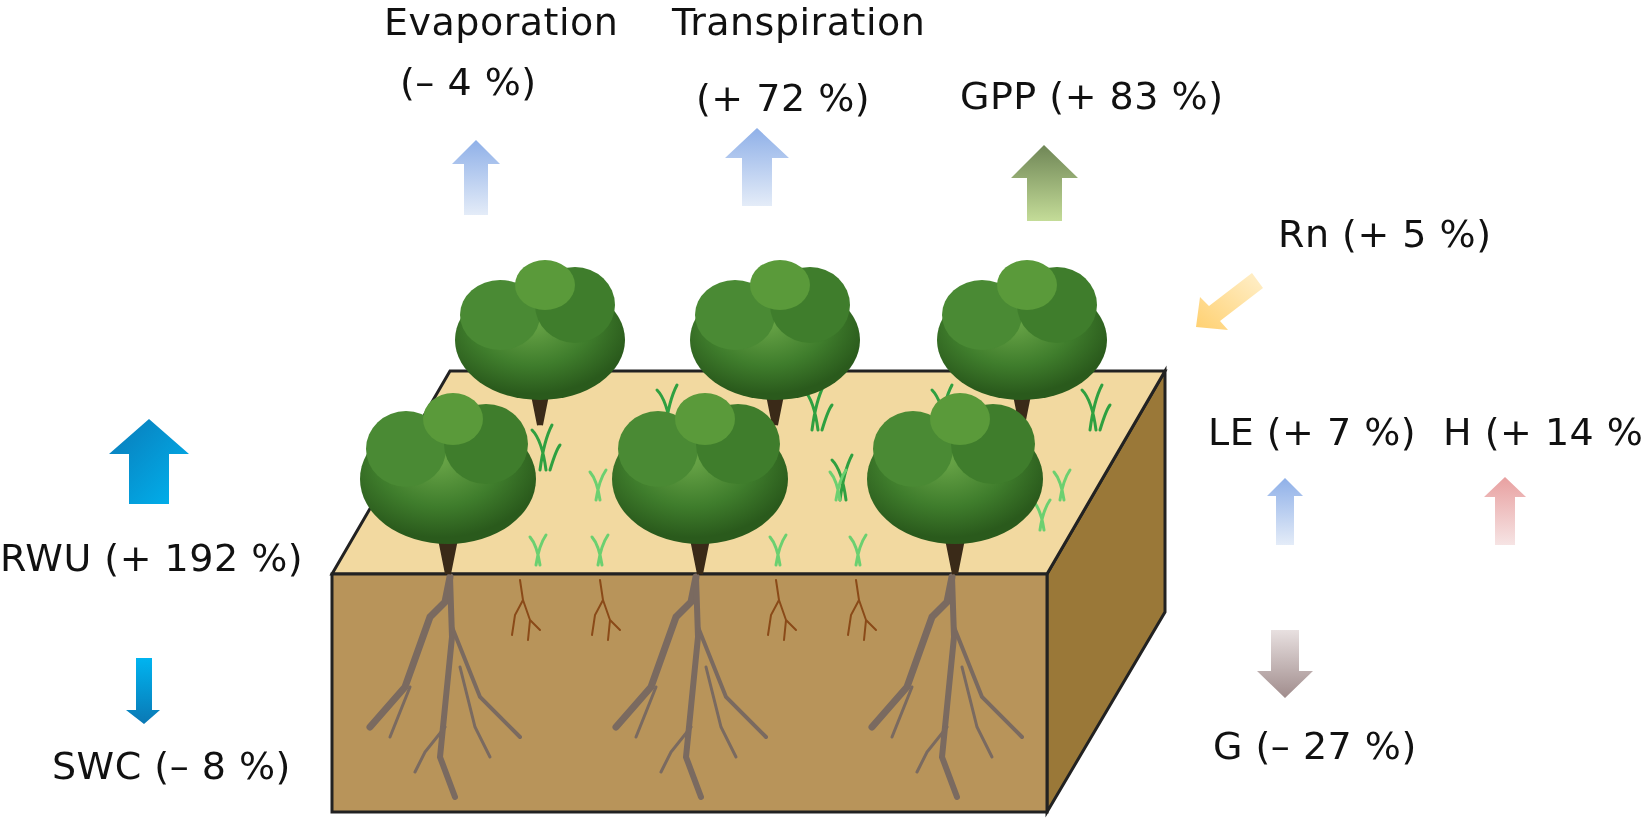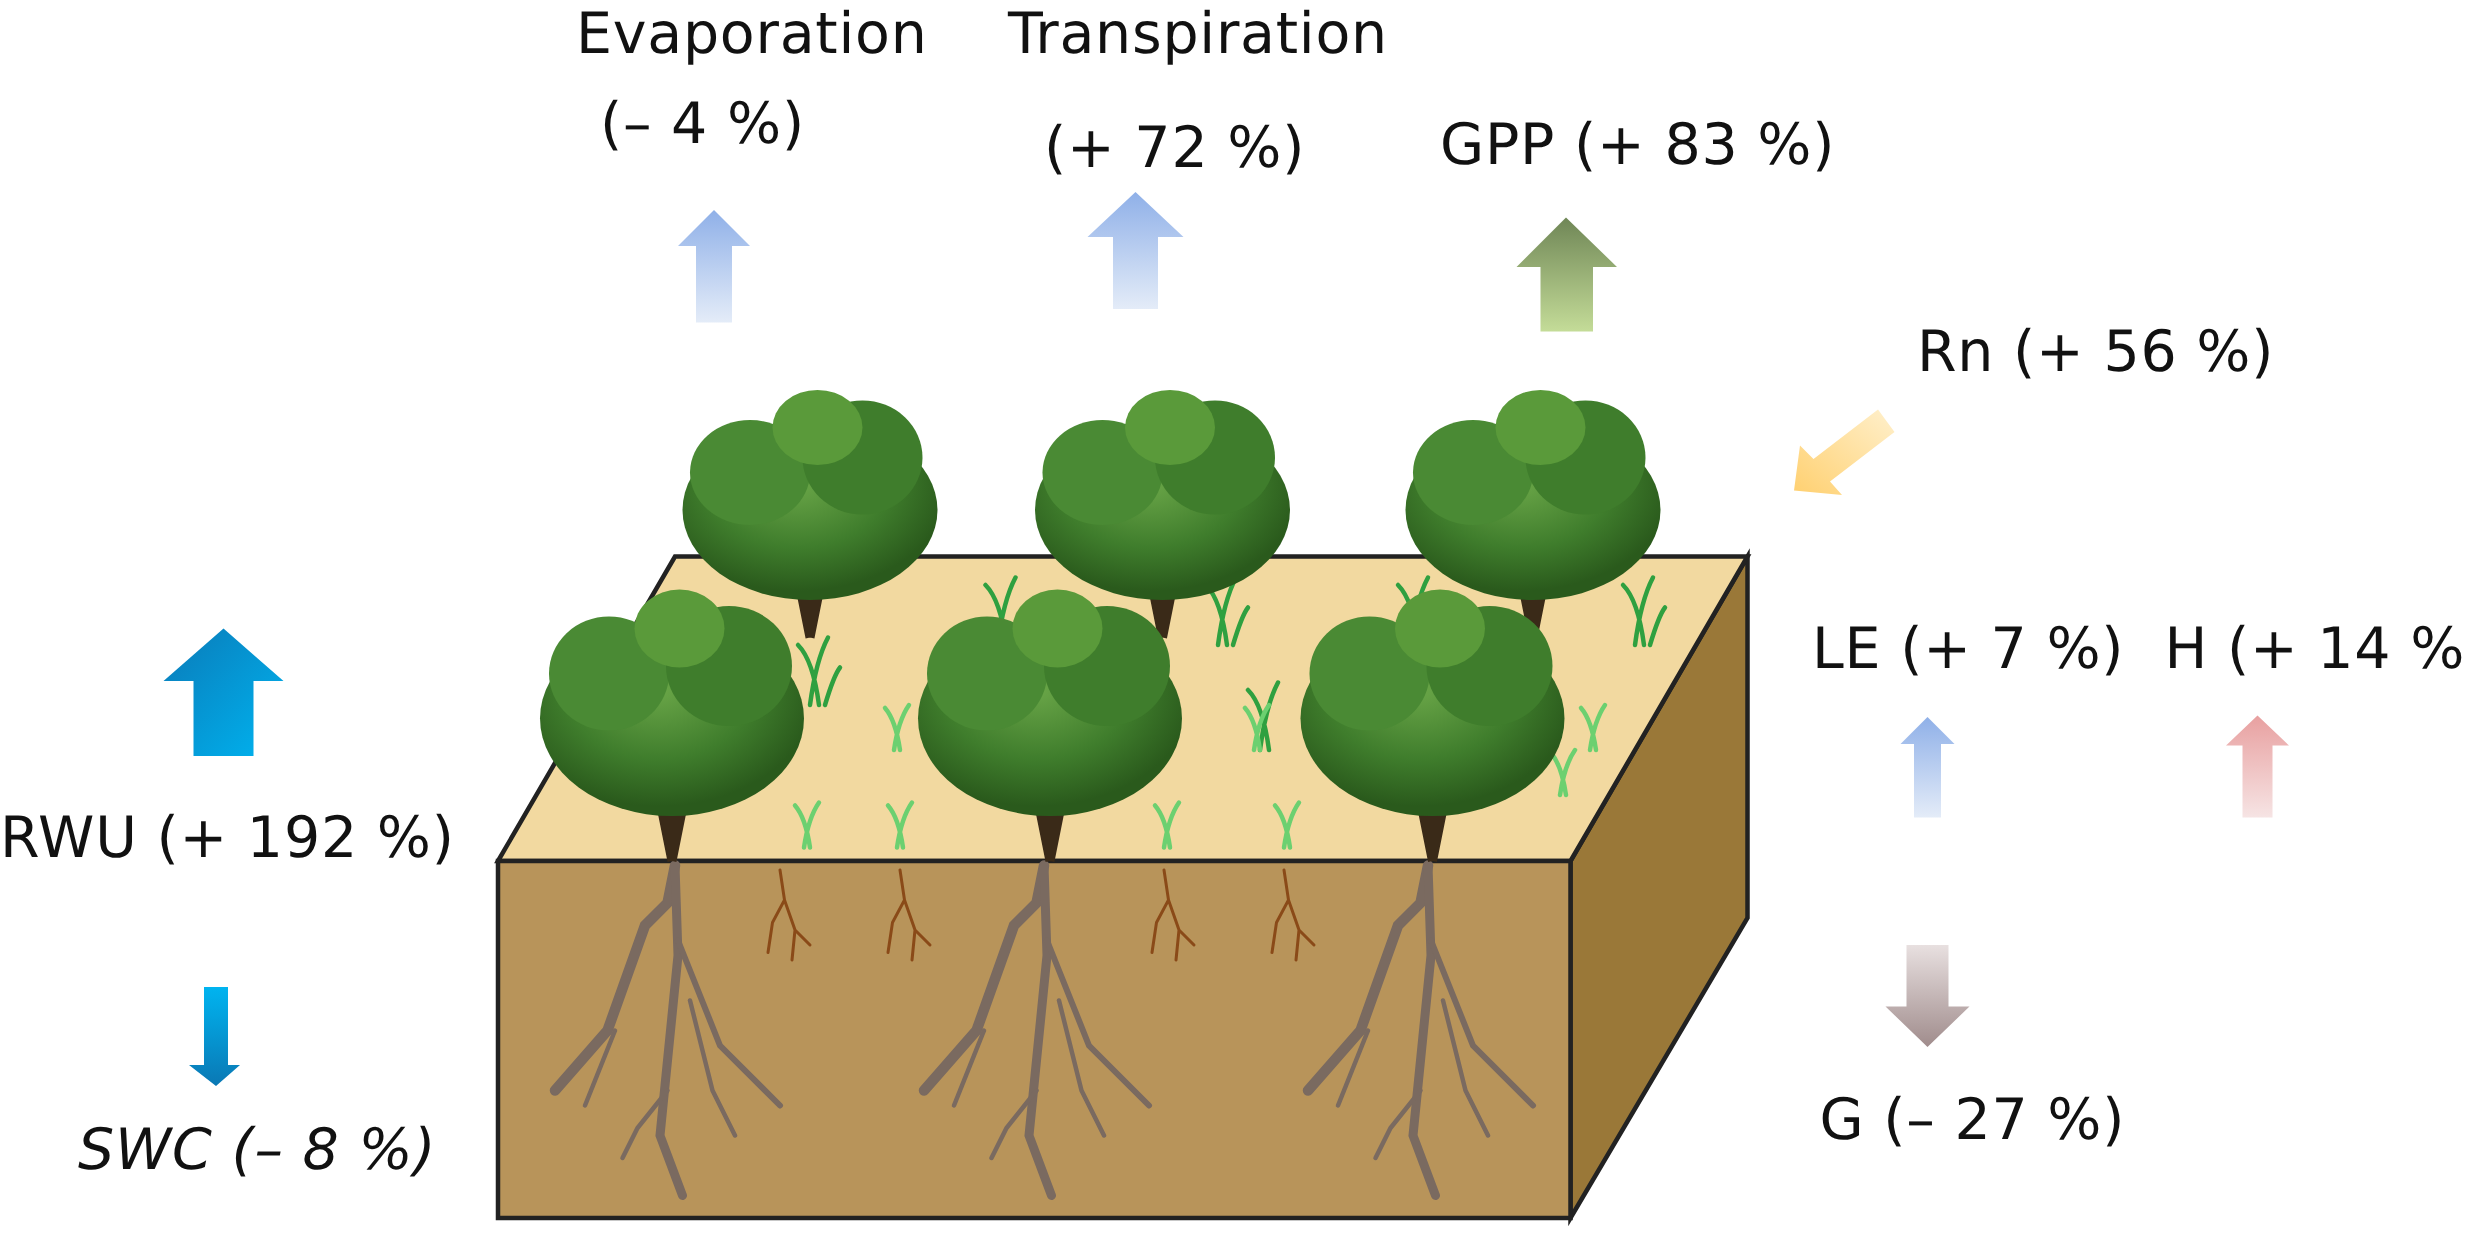--- a/index.html
+++ b/index.html
@@ -165,18 +165,18 @@
     <polygon fill="url(#gRWU)" points="149,419 189,454 169,454 169,504 129,504 129,454 109,454"></polygon>
     <polygon fill="url(#gSWC)" points="136,658 152,658 152,710 160,710 144,724 126,710 136,710"></polygon>
   </g>
 </svg>
 
 <div class="lbl" style="left:384px; top:0px;">Evaporation</div>
 <div class="lbl" style="left:400px; top:60px;">(– 4 %)</div>
 <div class="lbl" style="left:672px; top:0px;">Transpiration</div>
 <div class="lbl" style="left:696px; top:60px;margin-top:16px;">(+ 72 %)</div>
 <div class="lbl" style="left:960px; top:74px;">GPP (+ 83 %)</div>
-<div class="lbl" style="left:1278px; top:212px;">Rn (+ 56 %)</div>
+<div class="lbl" style="left:1278px; top:212px;">Rn (+ 5 %)</div>
 <div class="lbl" style="left:1208px; top:410px;">LE (+ 7 %)</div>
 <div class="lbl" style="left:1443px; top:410px;">H (+ 14 %)</div>
 <div class="lbl" style="left:1213px; top:724px;">G (– 27 %)</div>
 <div class="lbl" style="left:0px; top:536px;">RWU (+ 192 %)</div>
-<div class="lbl" style="left:52px; top:744px;font-style:italic;">SWC (– 8 %)</div>
+<div class="lbl" style="left:52px; top:744px;">SWC (– 8 %)</div>
 
 </body></html>

